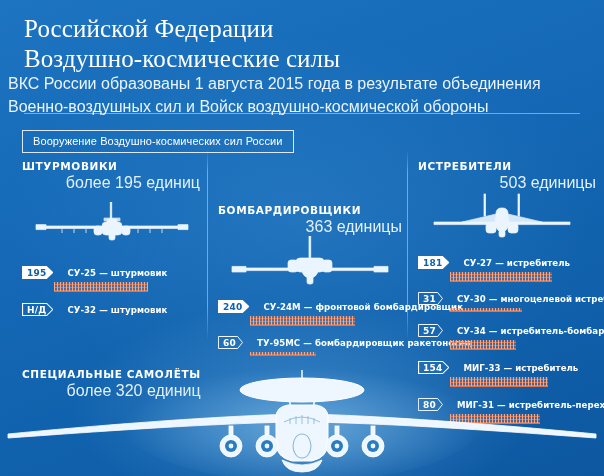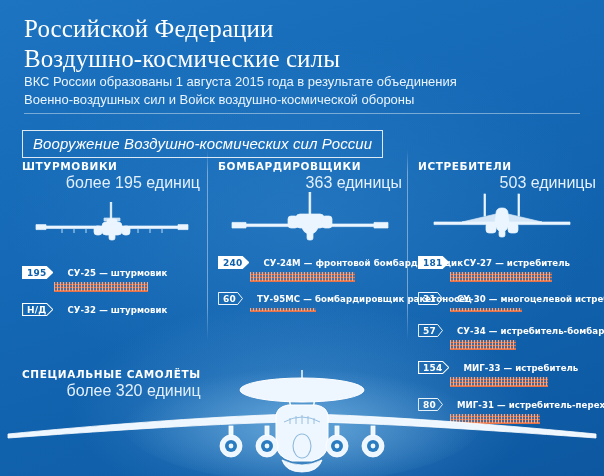--- a/index.html
+++ b/index.html
@@ -17,38 +17,38 @@
     color:#fff;
   }
   
   .title{
     position:absolute;left:24px;top:14px;width:520px;
     font-family:"Liberation Serif","DejaVu Serif",serif;
     font-size:25px;line-height:1.18;font-weight:400;color:#ffffff;
     letter-spacing:.1px;
   }
   .subtitle{
-    position:absolute;left:24px;top:73px;width:540px;
-    font-size:13px;line-height:1.42;color:#eaf4fd;font-weight:400;
+    position:absolute;left:8px;top:73px;width:540px;
+    font-size:16px;line-height:1.42;color:#eaf4fd;font-weight:400;
   }
   .hrule{
     position:absolute;left:24px;top:113px;width:556px;height:1px;
     background:rgba(255,255,255,.42);
   }
   
   .chip{
     position:absolute;left:22px;top:130px;
     border:1px solid rgba(255,255,255,.85);
-    padding:4px 10px 5px 10px;font-size:15px;color:#fff;
-    letter-spacing:.1px;white-space:nowrap;font-style:italic;
+    padding:4px 10px 5px 10px;font-size:11px;color:#fff;
+    letter-spacing:.1px;white-space:nowrap;
   }
   
   .col{position:absolute;top:160px;}
   .col-1{left:22px;width:178px;}
-  .col-2{left:218px;width:184px;}
+  .col-2{left:218px;width:184px;margin-top:44px;}
   .col-3{left:418px;width:178px;}
   .vdiv{position:absolute;top:150px;width:1px;height:190px;
     background:linear-gradient(to bottom,rgba(255,255,255,0) 0%,rgba(255,255,255,.40) 12%,rgba(255,255,255,.40) 82%,rgba(255,255,255,0) 100%);}
   .vdiv-a{left:207px;}
   .vdiv-b{left:407px;}
   .cat-name{
     font-size:10.5px;font-weight:700;letter-spacing:.6px;color:#ffffff;
     font-family:"DejaVu Sans",sans-serif;
   }
   .cat-count{font-size:16px;color:#e3f0fb;margin-top:2px;font-weight:400;text-align:right;}

